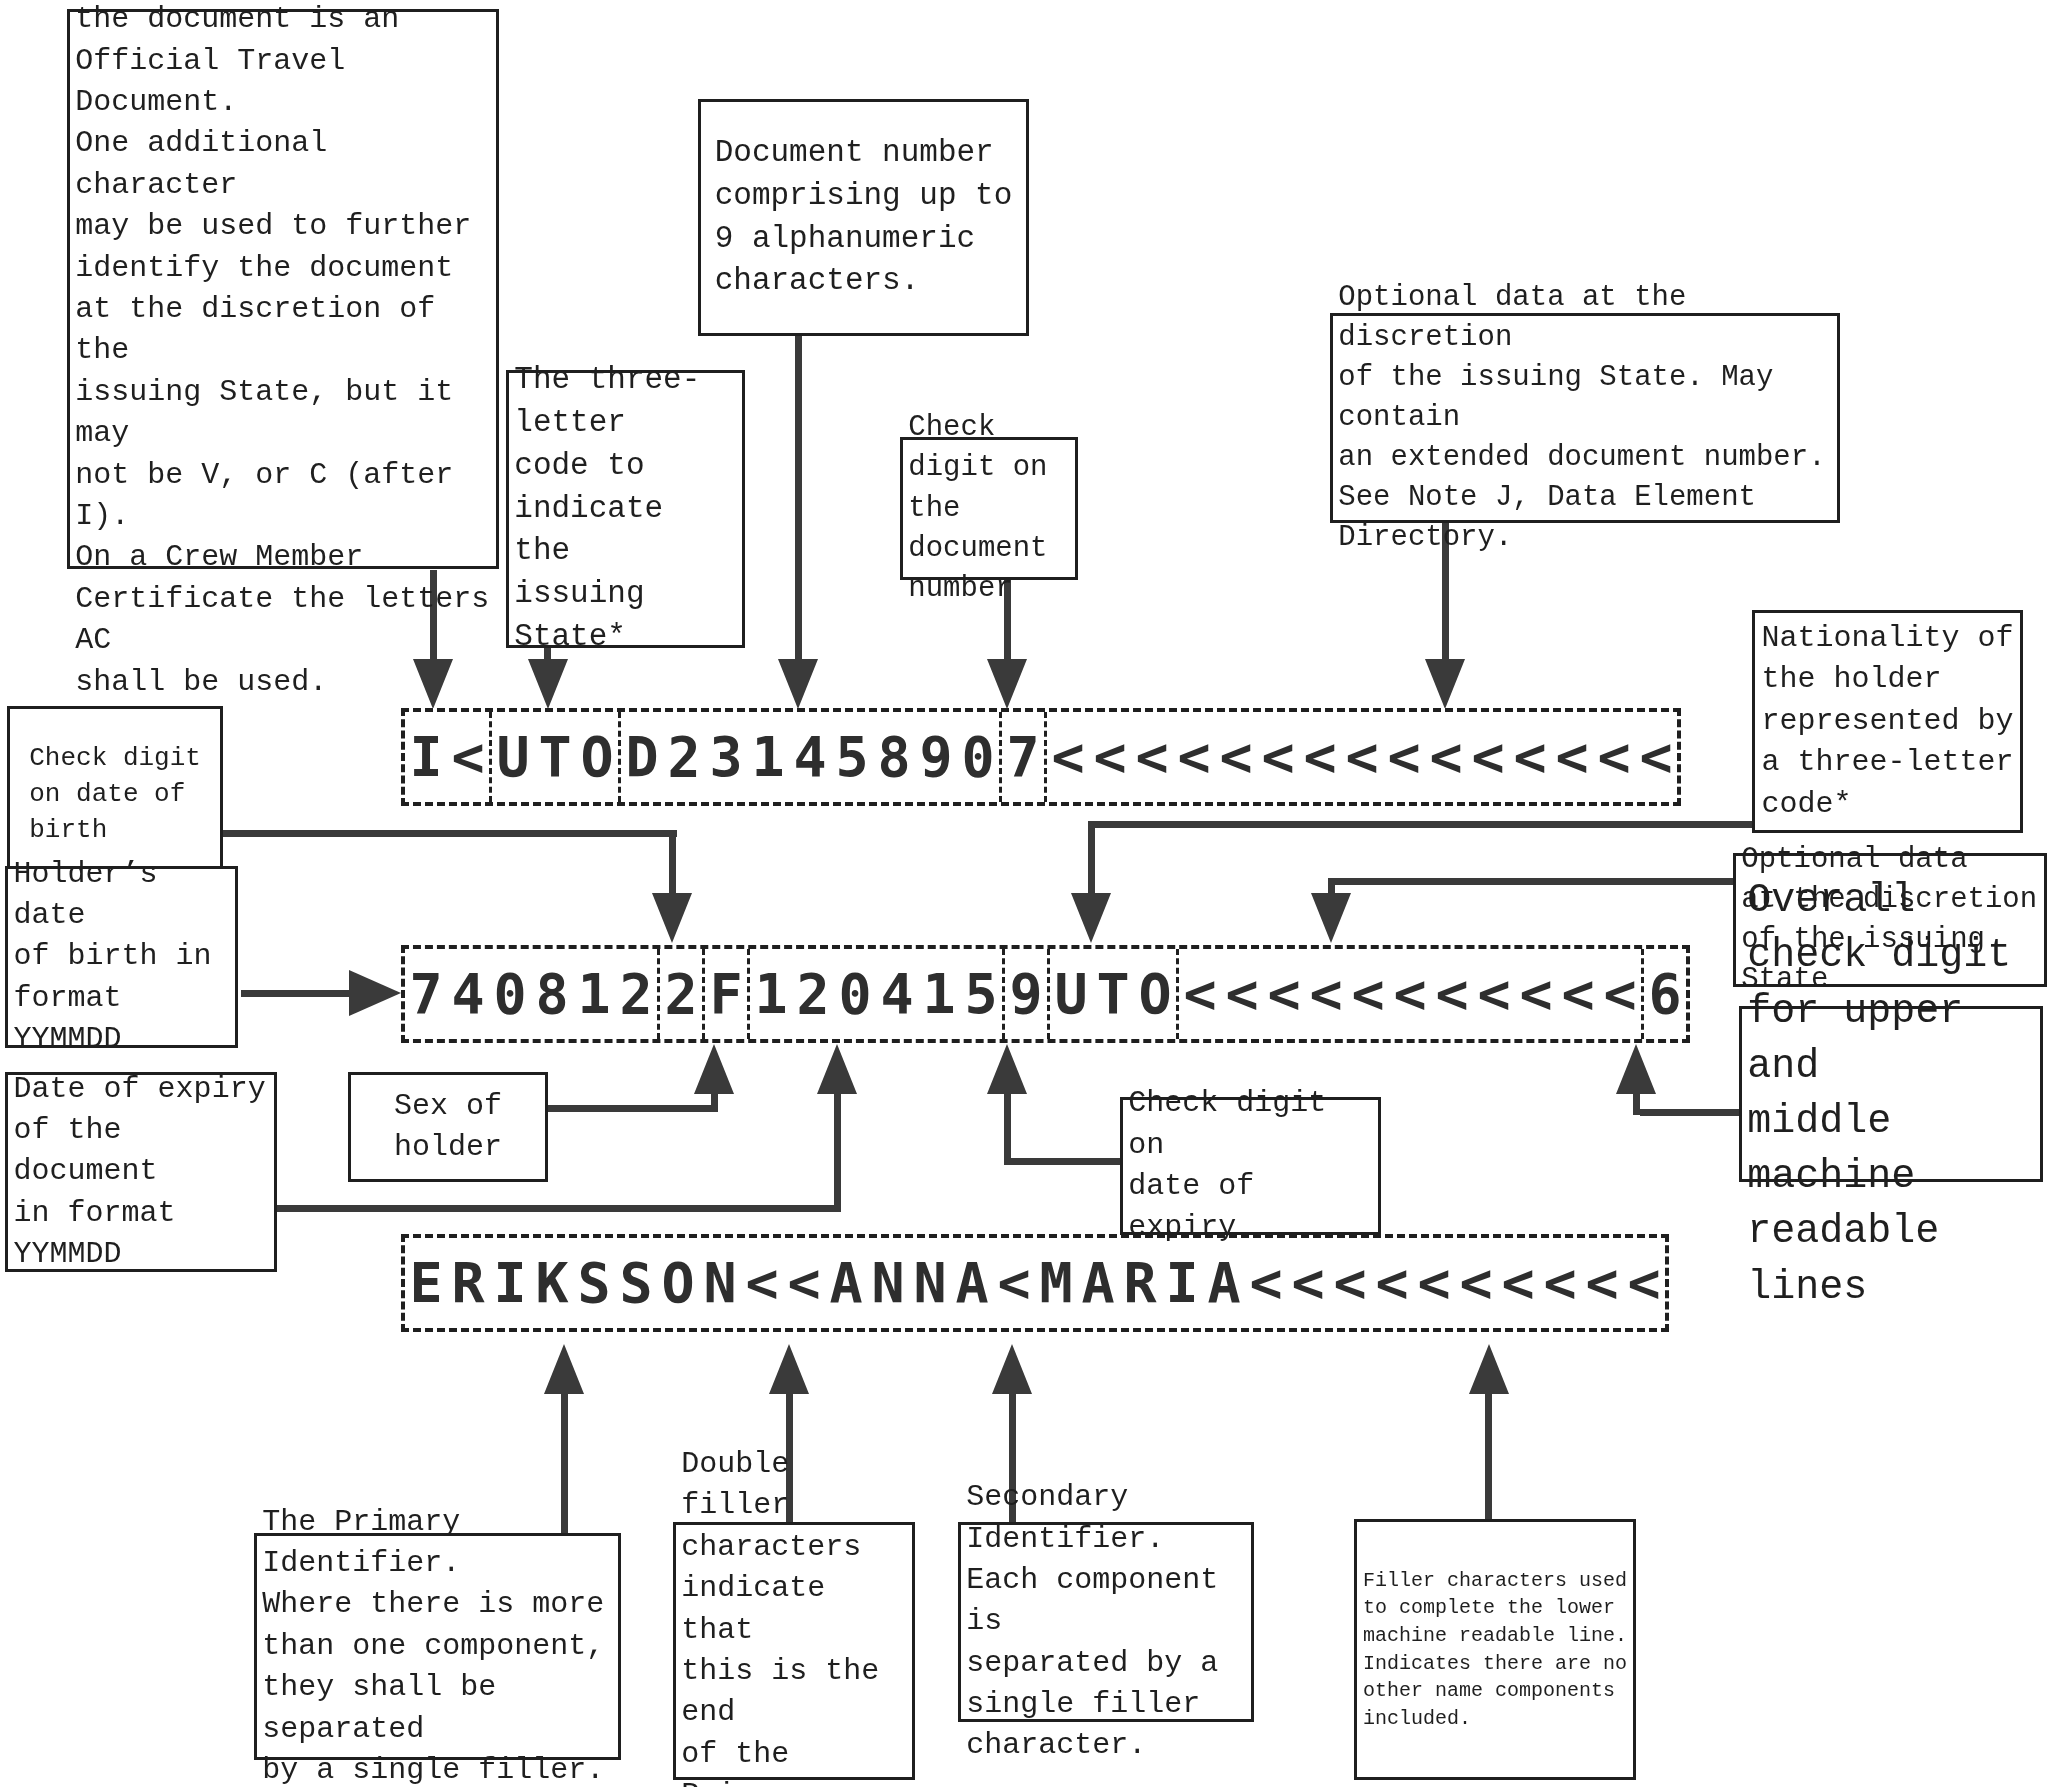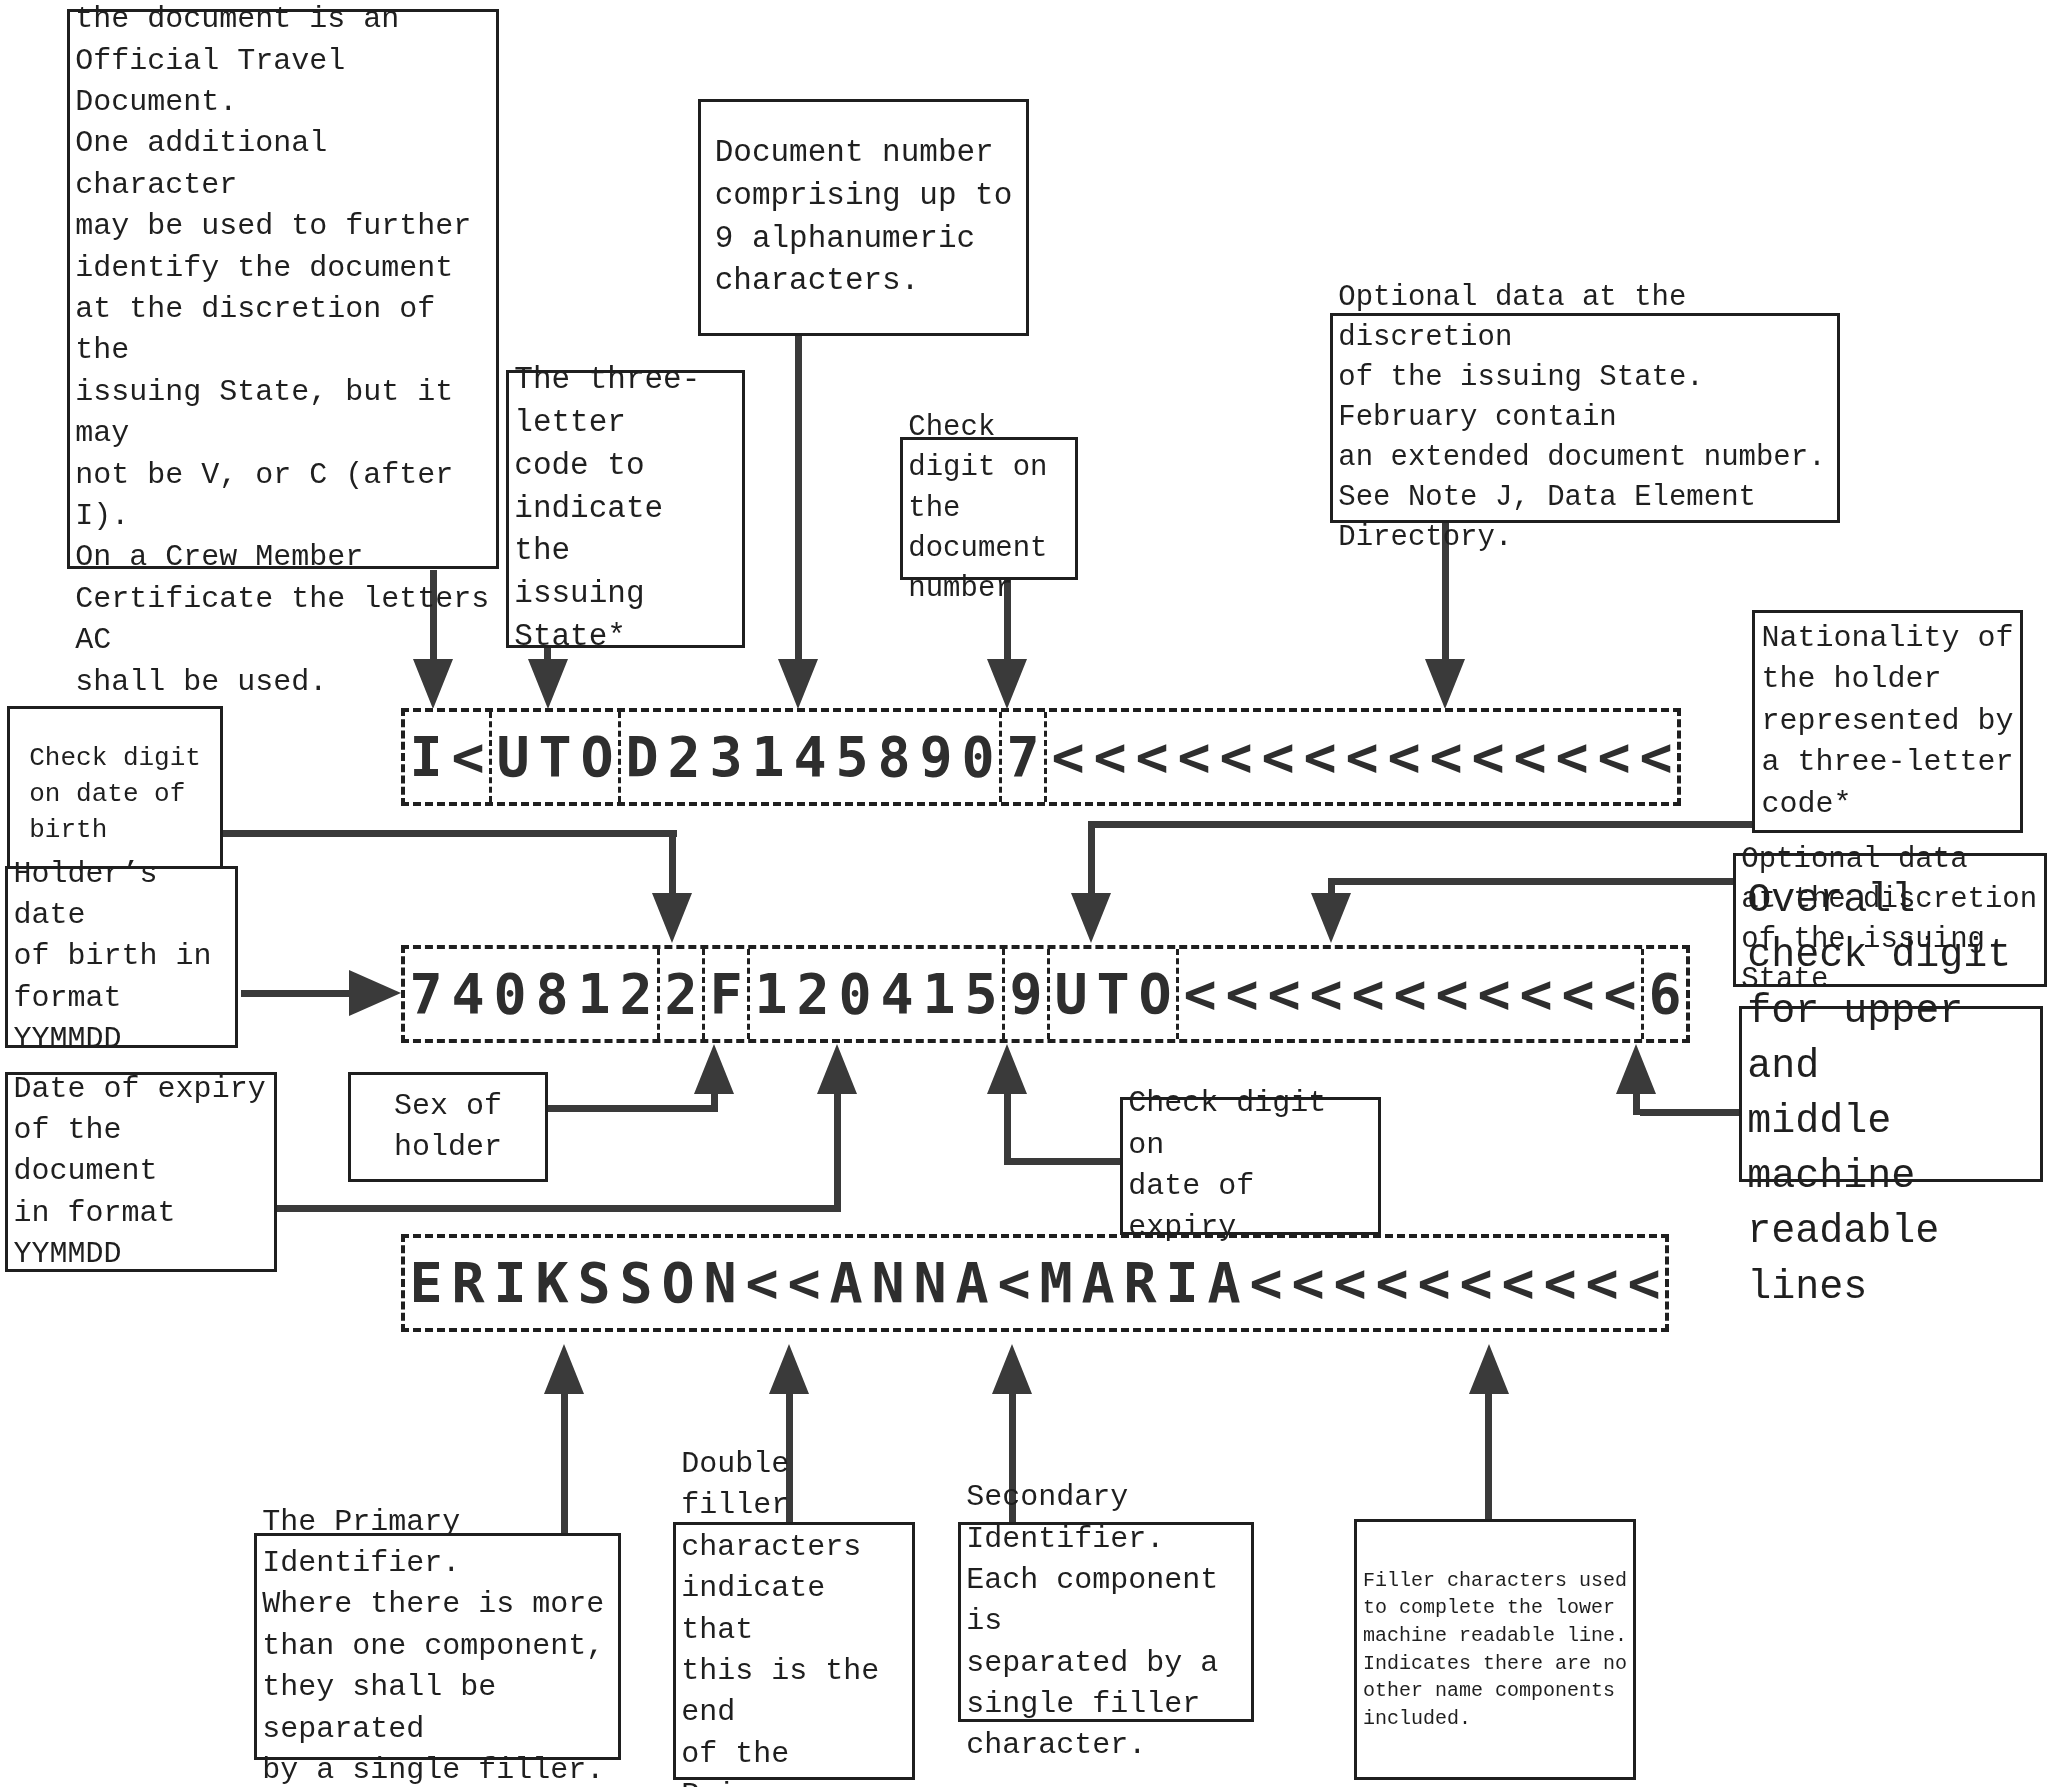--- a/index.html
+++ b/index.html
@@ -62,21 +62,21 @@
   <div class="cbox" style="left:506px;top:370px;width:239px;height:278px;font-size:31px">The three-letter
 code to
 indicate the
 issuing State*</div>
 
   <div class="cbox" style="left:900px;top:437px;width:178px;height:143px;font-size:29px">Check digit on
 the document
 number</div>
 
   <div class="cbox" style="left:1330px;top:313px;width:510px;height:210px;font-size:29px">Optional data at the discretion
-of the issuing State. February contain
+of the issuing State. May contain
 an extended document number.
 See Note J, Data Element Directory.</div>
 
   <div class="cbox" style="left:7.1px;top:706px;width:216px;height:178px;font-size:26px">Check digit
 on date of
 birth</div>
 
   <div class="cbox" style="left:5.3px;top:866px;width:233px;height:182px;font-size:30px">Holder’s date
 of birth in
 format

